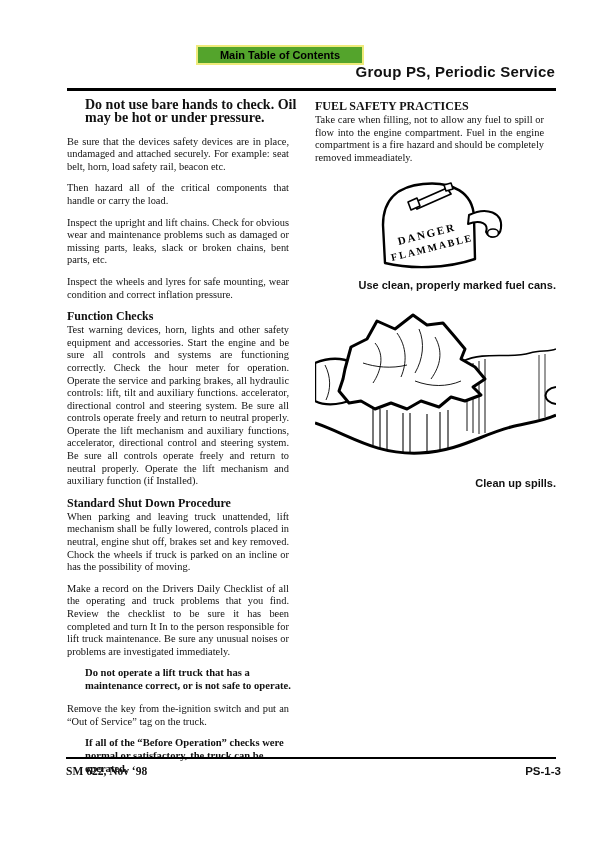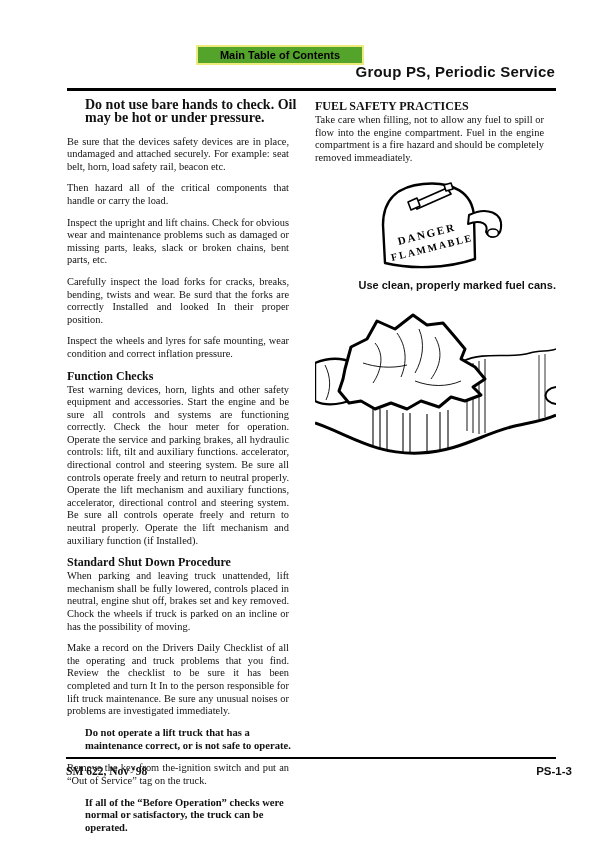--- a/index.html
+++ b/index.html
@@ -60,21 +60,21 @@
   }
   .fuel-can-wrap{margin-top:8px;}
   .spill-wrap{margin-top:2px;}
 
   .footer-rule{position:absolute;left:66px;top:757px;width:490px;height:2px;background:#000;}
   .footer-left{
     position:absolute;left:66px;top:765px;
     font-family:Liberation Serif, serif;font-weight:bold;font-size:11.5px;
   }
   .footer-right{
-    position:absolute;right:28px;top:765px;
+    position:absolute;right:39px;top:765px;
     font-family:"Liberation Sans",sans-serif;font-weight:bold;font-size:11.5px;
   }
 
   svg text.can-label{
     font-family:"Liberation Serif",serif;font-weight:bold;
     letter-spacing:2px;fill:#000;
   }
 </style>
 </head>
 <body>
@@ -90,21 +90,20 @@
 
   <div class="columns">
 
     <div class="col-left">
 
       <div class="warn-text">Do not use bare hands to check. Oil may be hot or under pressure.</div>
 
       <p class="body">Be sure that the devices safety devices are in place, undamaged and attached securely.  For example: seat belt, horn, load safety rail, beacon etc.</p>
       <p class="body">Then hazard all of the critical components that handle or carry the load.</p>
       <p class="body">Inspect the upright and lift chains.  Check for obvious wear and maintenance problems such as damaged or missing parts, leaks, slack or broken chains, bent parts, etc.</p>
-      <p class="body">Carefully inspect the load forks for cracks, breaks, bending, twists and wear.  Be surd that the forks are correctly Installed and looked In their proper position.</p>
       <p class="body">Inspect the wheels and lyres for safe mounting, wear condition and correct inflation pressure.</p>
 
       <div class="sec-head">Function Checks</div>
       <p class="body">Test warning devices, horn, lights and other safety equipment and accessories.  Start the engine and be sure all controls and systems are functioning correctly.  Check the hour meter for operation.  Operate the service and parking brakes, all hydraulic controls: lift, tilt and auxiliary functions. accelerator, directional control and steering system.  Be sure all controls operate freely and return to neutral properly.  Operate the lift mechanism and auxiliary functions, accelerator, directional control and steering system.  Be sure all controls operate freely and return to neutral properly.  Operate the lift mechanism and auxiliary function (if Installed).</p>
 
       <div class="sec-head">Standard Shut Down Procedure</div>
       <p class="body">When parking and leaving truck unattended, lift mechanism shall be fully lowered, controls placed in neutral, engine shut off, brakes set and key removed.  Chock the wheels if truck is parked on an incline or has the possibility of moving.</p>
       <p class="body">Make a record on the Drivers Daily Checklist of all the operating and truck problems that you find.  Review the checklist to be sure it has been completed and turn It In to the person responsible for lift truck maintenance.  Be sure any unusual noises or problems are investigated immediately.</p>
 
       <div class="bold-note">Do not operate a lift truck that has a maintenance correct, or is not safe to operate.</div>
@@ -154,19 +153,20 @@
           <path d="M241,84 C227,86 227,99 241,101" fill="none" stroke="#000" stroke-width="2"></path>
 
           <path d="M0,60 C15,54 28,55 38,60 L40,96 C22,103 10,103 0,98 Z" fill="#fff" stroke="#000" stroke-width="2.4"></path>
           <path d="M10,62 C16,74 16,86 11,97" stroke="#000" stroke-width="0.9" fill="none"></path>
 
           <path d="M30,66 L36,44 L52,36 L62,18 L80,26 L98,12 L112,22 L128,20 L140,34 L150,46 L146,56 L160,64 L170,76 L158,84 L166,92 L150,98 L136,94 L124,104 L106,98 L92,106 L76,100 L60,106 L46,98 L34,100 L24,88 L28,76 Z" fill="#fff" stroke="#000" stroke-width="3" stroke-linejoin="round"></path>
 
           <path d="M60,40 C70,52 66,68 58,80 M82,30 C92,44 92,60 86,74 M104,26 C110,40 108,56 100,70 M120,34 C128,48 126,62 116,76 M48,60 C60,64 76,66 92,62 M100,78 C116,84 132,84 146,78" stroke="#000" stroke-width="0.9" fill="none"></path>
         </svg>
       </div>
+      <div class="fig-caption">Clean up spills.</div>
     </div>
   </div>
 
   <div class="footer-rule"></div>
   <div class="footer-left">SM 622, Nov ‘98</div>
   <div class="footer-right">PS-1-3</div>
 </div>
 
 </body></html>

